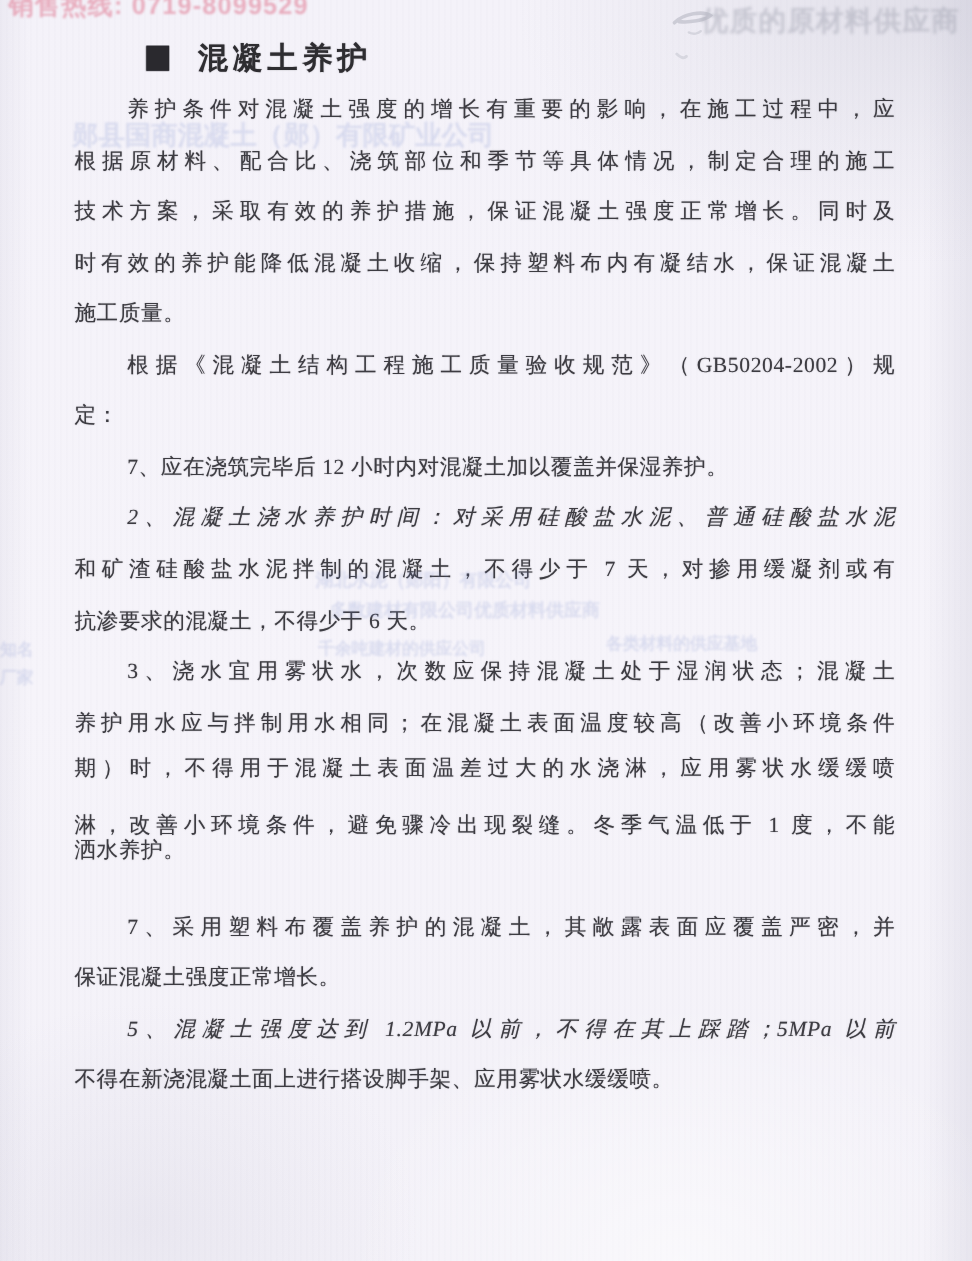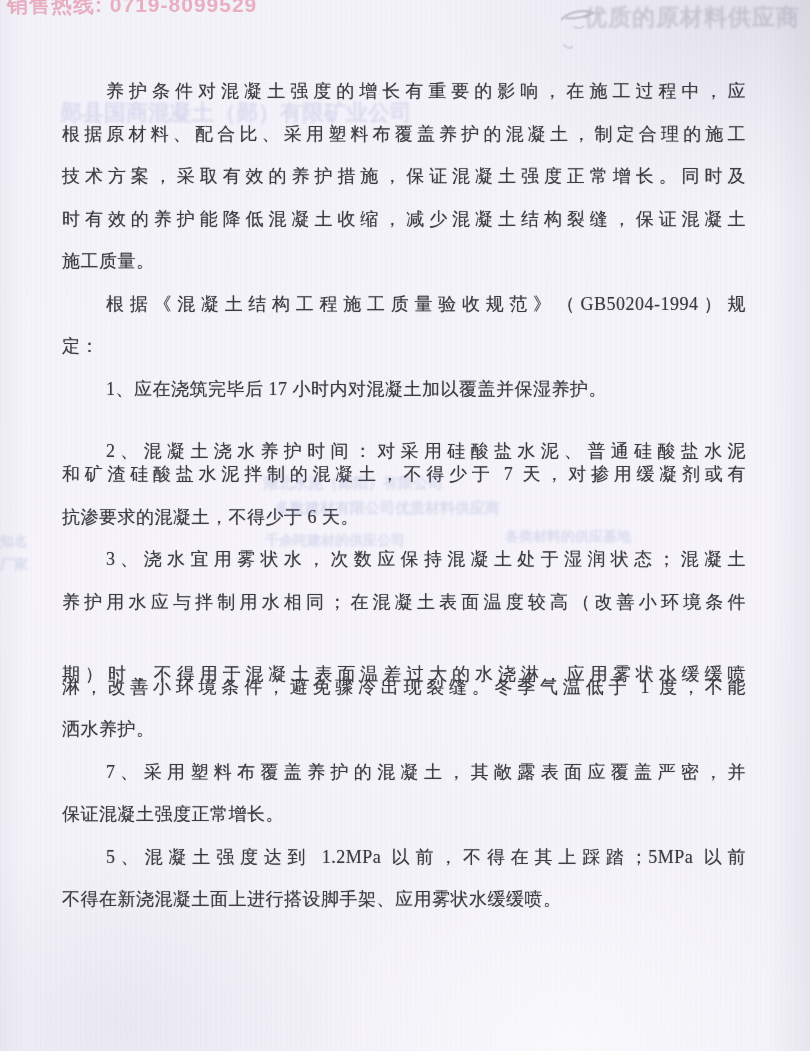--- a/index.html
+++ b/index.html
@@ -75,41 +75,45 @@
   <div class="stamp-red">销售热线: 0719-8099529</div>
 
   <div class="ghost-tr">优质的原材料供应商</div>
 
   <svg class="scribble" width="60" height="55" viewBox="0 0 60 55">
     <path d="M14 16 C 22 8, 38 6, 44 10 C 40 14, 26 16, 18 15" fill="none" stroke="#b2b3bf" stroke-width="3" stroke-linecap="round"></path>
     <path d="M26 24 C 30 26, 34 25, 36 23" fill="none" stroke="#c3c4ce" stroke-width="2" stroke-linecap="round"></path>
     <path d="M16 42 C 19 45, 22 46, 24 44" fill="none" stroke="#c6c7d1" stroke-width="2.5" stroke-linecap="round"></path>
   </svg>
 
+  <div class="heading">
+    <span class="sq"></span>
+    <span class="ht">混凝土养护</span>
+  </div>
 
   <div id="body-lines">
       <div class="line just" style="top: 76px; left: 106px; width: 640px;">养护条件对混凝土强度的增长有重要的影响，在施工过程中，应</div>
-      <div class="line just" style="top: 119px; left: 62px; width: 684px;">根据原材料、配合比、采用塑料布覆盖养护的混凝土，制定合理的施工</div>
+      <div class="line just" style="top: 119px; left: 62px; width: 684px;">根据原材料、配合比、浇筑部位和季节等具体情况，制定合理的施工</div>
       <div class="line just" style="top: 161px; left: 62px; width: 684px;">技术方案，采取有效的养护措施，保证混凝土强度正常增长。同时及</div>
-      <div class="line just" style="top: 204px; left: 62px; width: 684px;">时有效的养护能降低混凝土收缩，减少混凝土结构裂缝，保证混凝土</div>
+      <div class="line just" style="top: 204px; left: 62px; width: 684px;">时有效的养护能降低混凝土收缩，保持塑料布内有凝结水，保证混凝土</div>
       <div class="line end" style="top: 246px; left: 62px;">施工质量。</div>
-      <div class="line just" style="top: 289px; left: 106px; width: 640px;">根据《混凝土结构工程施工质量验收规范》（GB50204-1994）规</div>
+      <div class="line just" style="top: 289px; left: 106px; width: 640px;">根据《混凝土结构工程施工质量验收规范》（GB50204-2002）规</div>
       <div class="line end" style="top: 331px; left: 62px;">定：</div>
-      <div class="line end" style="top: 374px; left: 106px;">1、应在浇筑完毕后 17 小时内对混凝土加以覆盖并保湿养护。</div>
-      <div class="line just" style="top: 436px; left: 106px; width: 640px;">2、混凝土浇水养护时间：对采用硅酸盐水泥、普通硅酸盐水泥</div>
+      <div class="line end" style="top: 374px; left: 106px;">7、应在浇筑完毕后 12 小时内对混凝土加以覆盖并保湿养护。</div>
+      <div class="line just" style="top: 416px; left: 106px; width: 640px; font-style: italic;">2、混凝土浇水养护时间：对采用硅酸盐水泥、普通硅酸盐水泥</div>
       <div class="line just" style="top: 459px; left: 62px; width: 684px;">和矿渣硅酸盐水泥拌制的混凝土，不得少于 7 天，对掺用缓凝剂或有</div>
       <div class="line end" style="top: 502px; left: 62px;">抗渗要求的混凝土，不得少于 6 天。</div>
       <div class="line just" style="top: 544px; left: 106px; width: 640px;">3、浇水宜用雾状水，次数应保持混凝土处于湿润状态；混凝土</div>
       <div class="line just" style="top: 587px; left: 62px; width: 684px;">养护用水应与拌制用水相同；在混凝土表面温度较高（改善小环境条件</div>
-      <div class="line just" style="top: 659px; left: 62px; width: 684px;">期）时，不得用于混凝土表面温差过大的水浇淋，应用雾状水缓缓喷</div>
+      <div class="line just" style="top: 625px; left: 62px; width: 684px;">期）时，不得用于混凝土表面温差过大的水浇淋，应用雾状水缓缓喷</div>
       <div class="line just" style="top: 672px; left: 62px; width: 684px;">淋，改善小环境条件，避免骤冷出现裂缝。冬季气温低于 1 度，不能</div>
-      <div class="line end" style="top: 714px; left: 62px; font-family: Liberation Serif, serif;">洒水养护。</div>
+      <div class="line end" style="top: 693px; left: 62px; font-family: Liberation Serif, serif;">洒水养护。</div>
       <div class="line just" style="top: 757px; left: 106px; width: 640px;">7、采用塑料布覆盖养护的混凝土，其敞露表面应覆盖严密，并</div>
       <div class="line end" style="top: 799px; left: 62px;">保证混凝土强度正常增长。</div>
-      <div class="line just" style="top: 842px; left: 106px; width: 640px;">5、混凝土强度达到 1.2MPa 以前，不得在其上踩踏；5MPa 以前</div>
+      <div class="line just" style="top: 842px; left: 106px; width: 640px; font-style: italic;">5、混凝土强度达到 1.2MPa 以前，不得在其上踩踏；5MPa 以前</div>
       <div class="line end" style="top: 884px; left: 62px;">不得在新浇混凝土面上进行搭设脚手架、应用雾状水缓缓喷。</div>
     </div>
 
   <div id="ghosts">
       <span class="ghost" style="left: 60px; top: 98px; font-size: 22px;">郧县国商混凝土（郧）有限矿业公司</span>
       <span class="ghost" style="left: 263px; top: 474px; font-size: 15px;">湖北水泥（郧阳）有限公司</span>
       <span class="ghost" style="left: 275px; top: 499px; font-size: 15px;">多数建材有限公司优质材料供应商</span>
       <span class="ghost" style="left: 505px; top: 528px; font-size: 14px;">各类材料的供应基地</span>
       <span class="ghost" style="left: 265px; top: 532px; font-size: 14px;">千余吨建材的供应公司</span>
       <span class="ghost" style="left: 0px; top: 533px; font-size: 14px;">知名</span>

